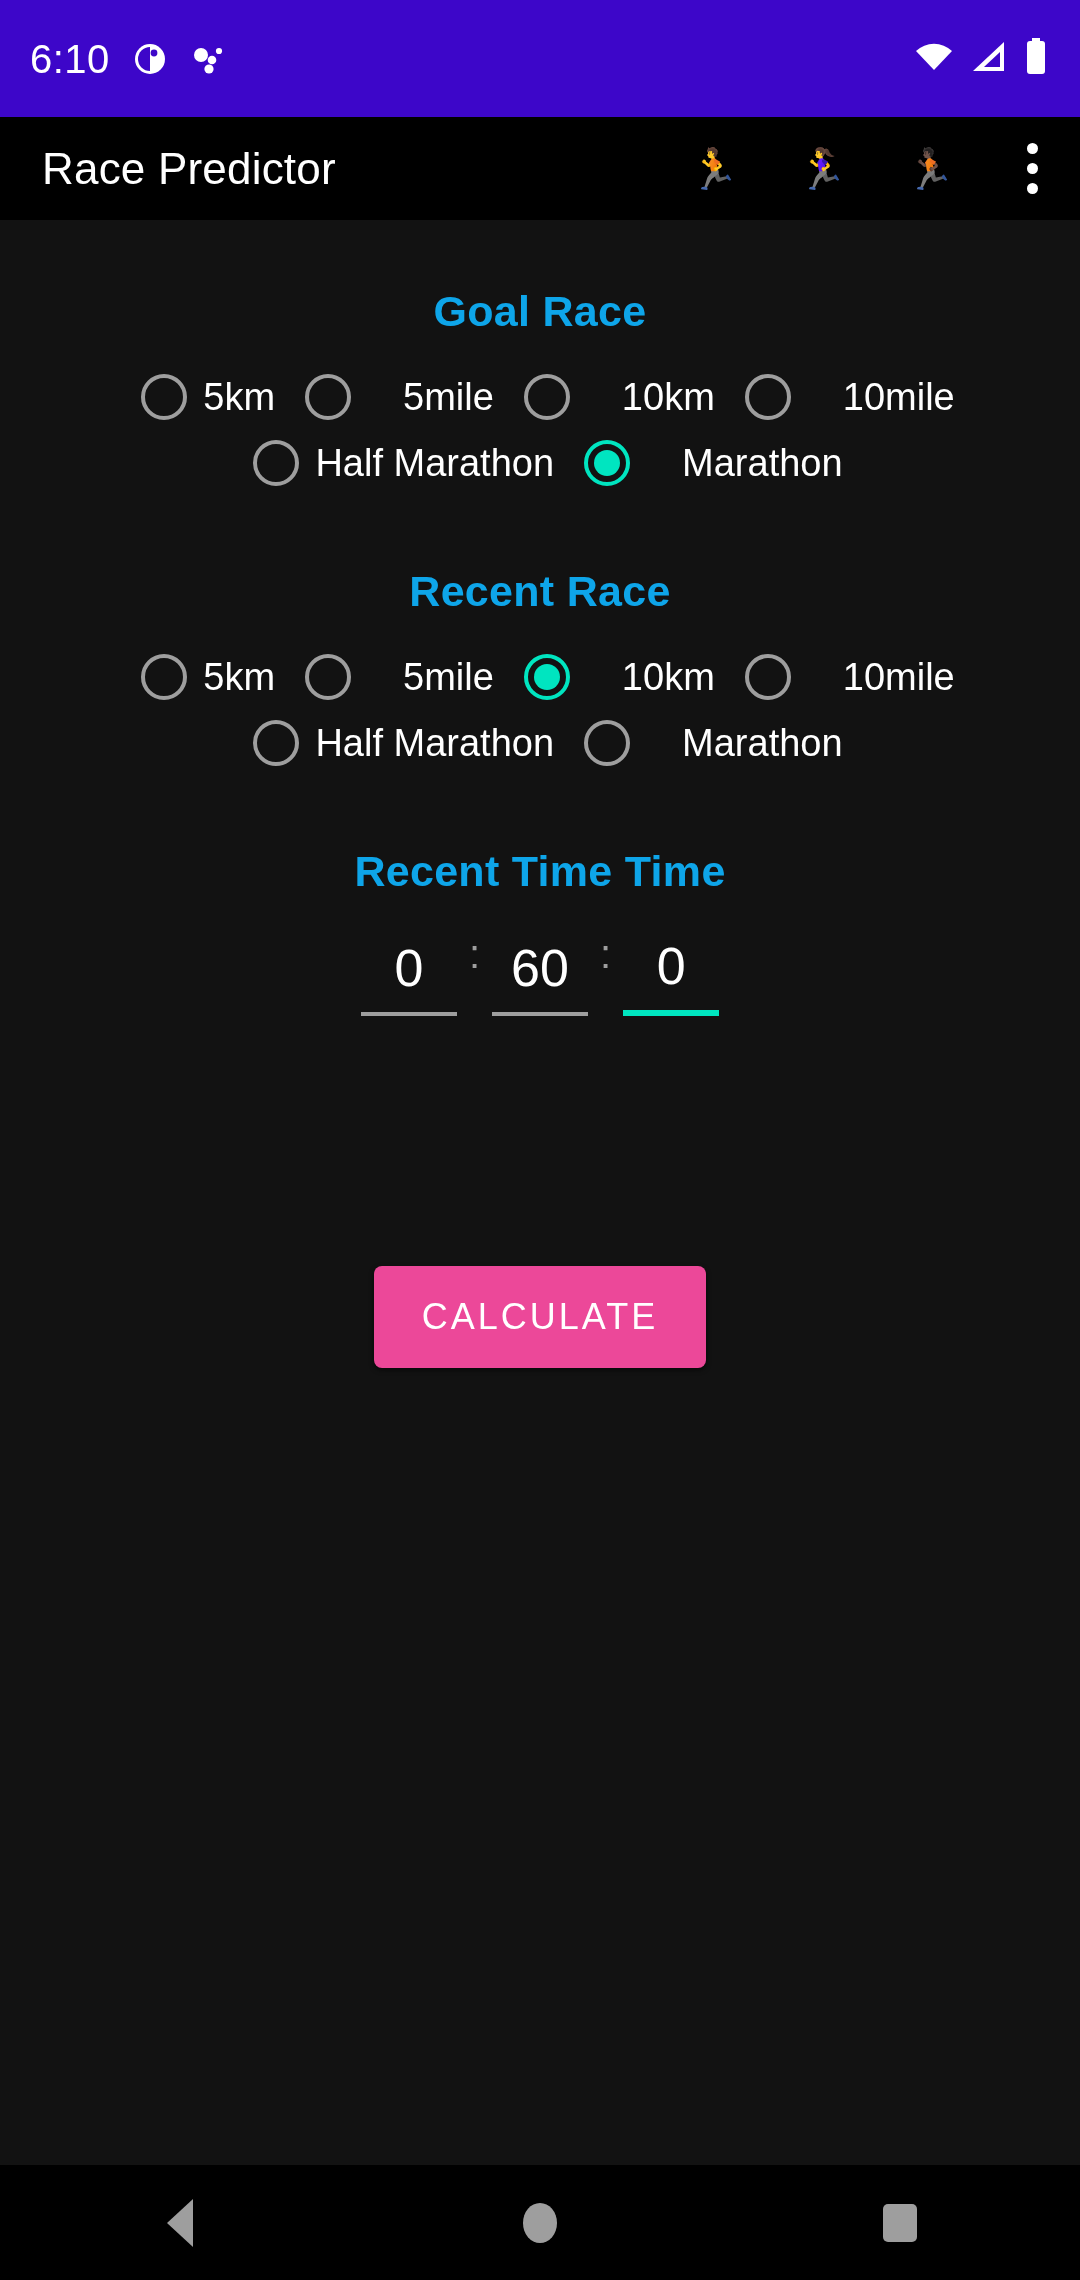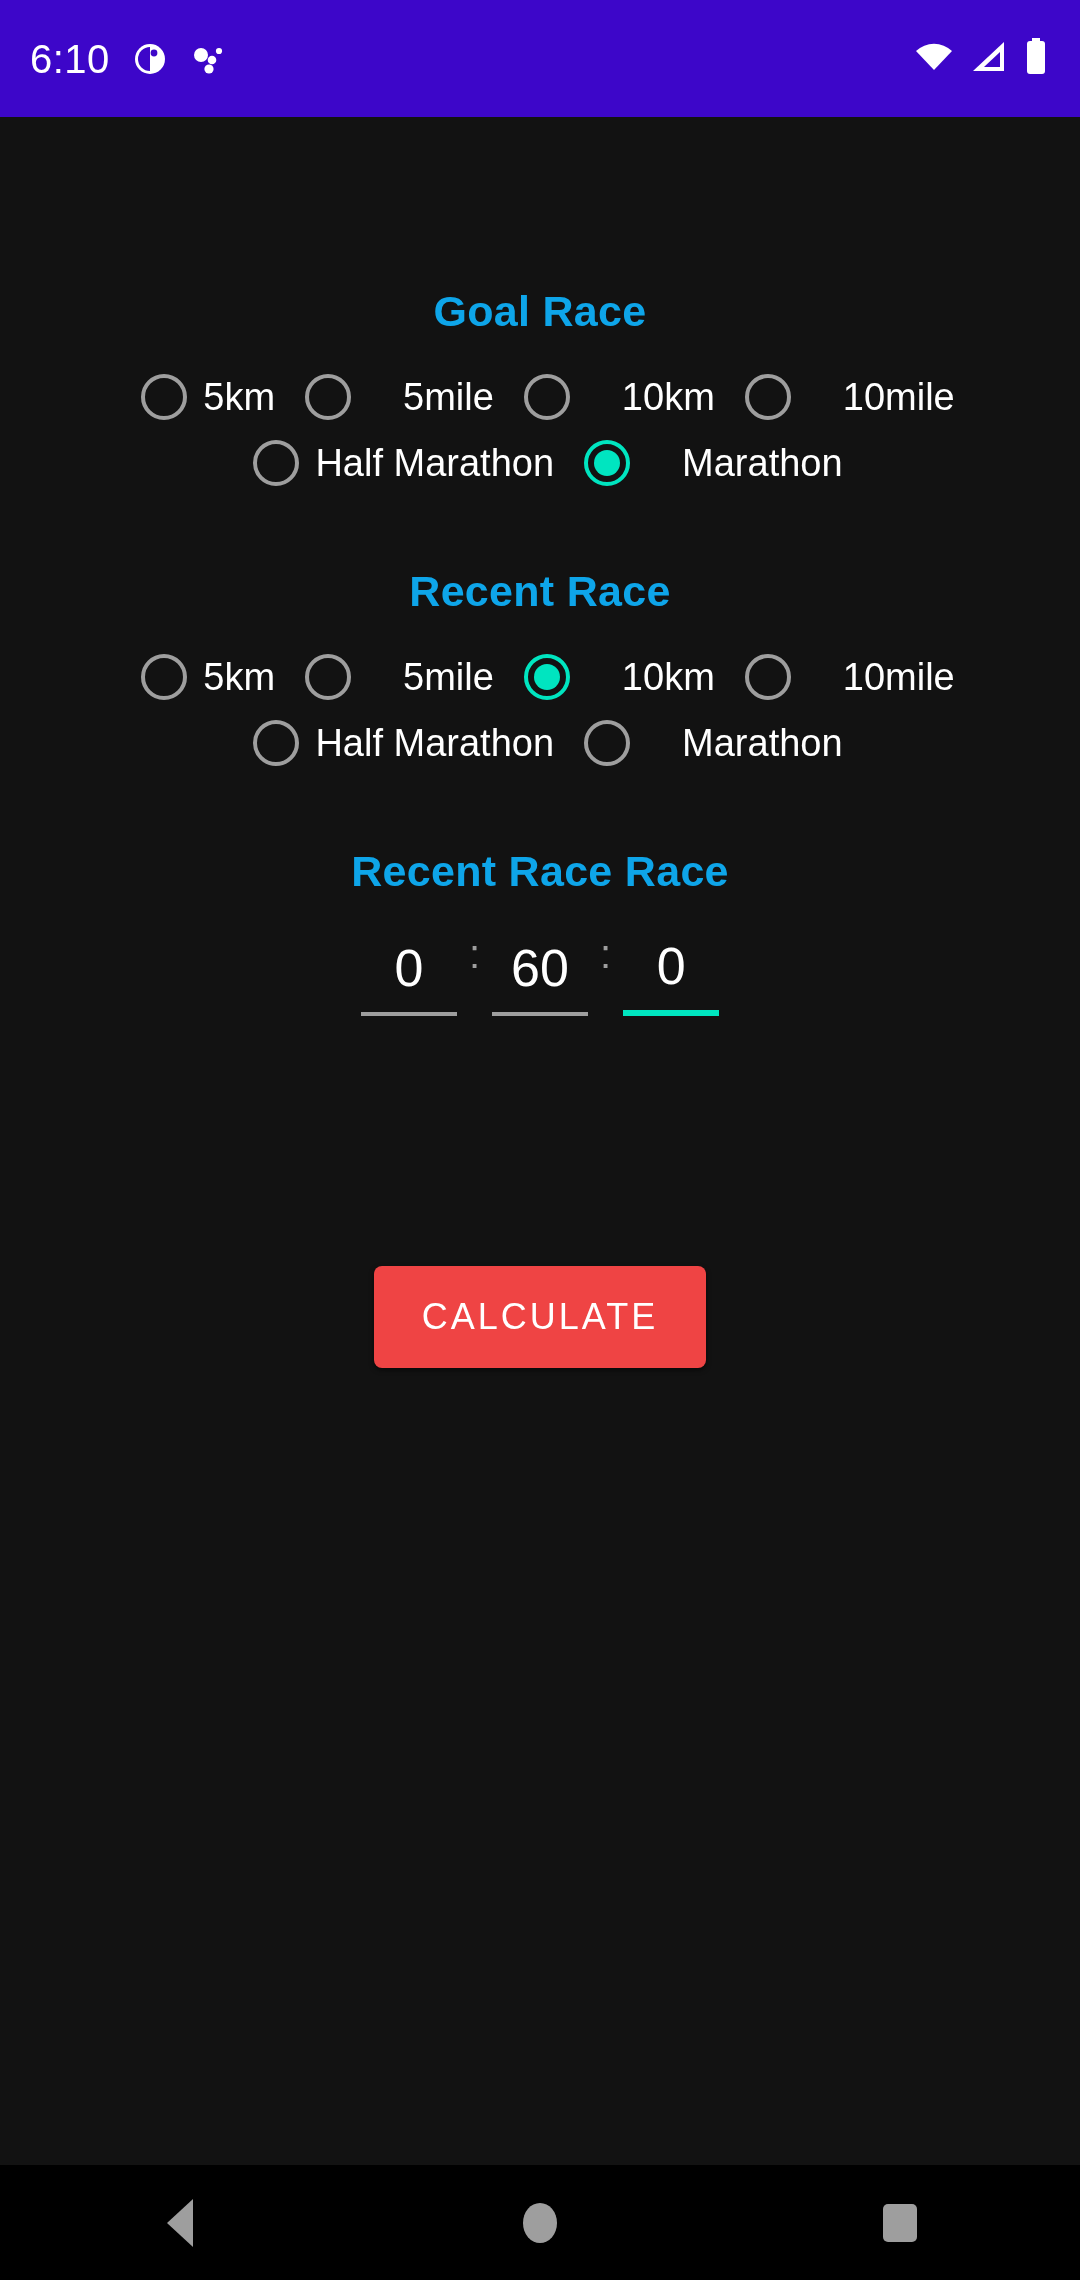--- a/index.html
+++ b/index.html
@@ -96,21 +96,21 @@
   .time-field.minutes .time-underline { width:96px; }
   .time-field.seconds .time-underline { width:96px; background:#00E5C0; height:6px; }
   .time-sep {
     color:#9E9E9E; font-size:40px; line-height:1;
     padding:0 12px 42px 12px; letter-spacing:0;
   }
 
   
   .calc-wrap { display:flex; justify-content:center; margin-top:250px; }
   .calc-button {
-    background:#ef4444; color:#FFFFFF;
+    background:#ec4899; color:#FFFFFF;
     font-size:36px; letter-spacing:3px; font-weight:400;
     padding:30px 48px; border:none; border-radius:8px;
     box-shadow:0 2px 5px rgba(0,0,0,0.6);
     cursor:pointer; font-family:"Liberation Sans", sans-serif;
   }
 
   
   .nav-bar {
     position:absolute; bottom:0; left:0; width:1080px; height:115px;
     background:#000000; display:flex; align-items:center; justify-content:space-around;
@@ -162,20 +162,33 @@
       </span>
       <span>
         <svg width="24" height="38" viewBox="0 0 24 38">
           <rect x="8" y="0" width="8" height="4" fill="#ffffff"></rect>
           <rect x="3" y="3" width="18" height="33" rx="3" fill="#ffffff"></rect>
         </svg>
       </span>
     </div>
   </div>
 
+  <div class="app-bar">
+    <div class="app-title">Race Predictor</div>
+    <div class="app-actions">
+      <div class="runner-action">🏃</div>
+      <div class="runner-action">🏃‍♀️</div>
+      <div class="runner-action">🏃🏿</div>
+      <div class="overflow-action">
+        <i></i>
+          <i></i>
+          <i></i>
+      </div>
+    </div>
+  </div>
 
   <div class="content">
 
     <div class="section-title" id="goal-title">Goal Race</div>
 
     <div class="radio-row">
       <label class="radio-item">
         <span class="radio-ring"></span>
         <span class="radio-label">5km</span>
       </label>
@@ -229,21 +242,21 @@
       <label class="radio-item">
         <span class="radio-ring"></span>
         <span class="radio-label">Half Marathon</span>
       </label>
       <label class="radio-item">
         <span class="radio-ring"></span>
         <span class="radio-label">Marathon</span>
       </label>
     </div>
 
-    <div class="section-title" id="time-title">Recent Race Race</div>
+    <div class="section-title" id="time-title">Recent Time Time</div>
 
     <div class="time-row">
       <div class="time-field hours">
         <div class="time-value">0</div>
         <div class="time-underline"></div>
       </div>
       <div class="time-sep">:</div>
       <div class="time-field minutes">
         <div class="time-value">60</div>
         <div class="time-underline"></div>

